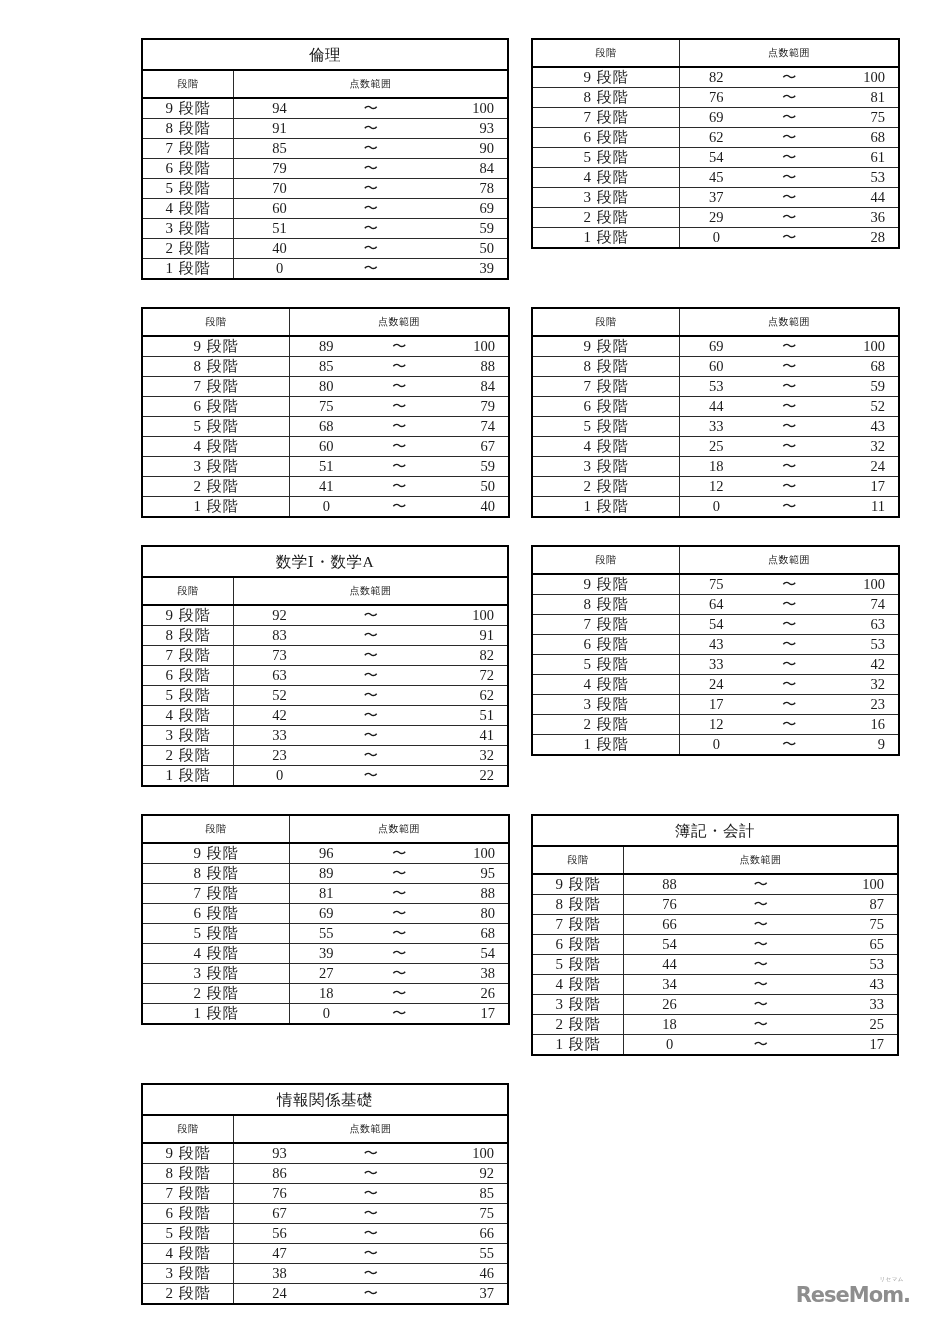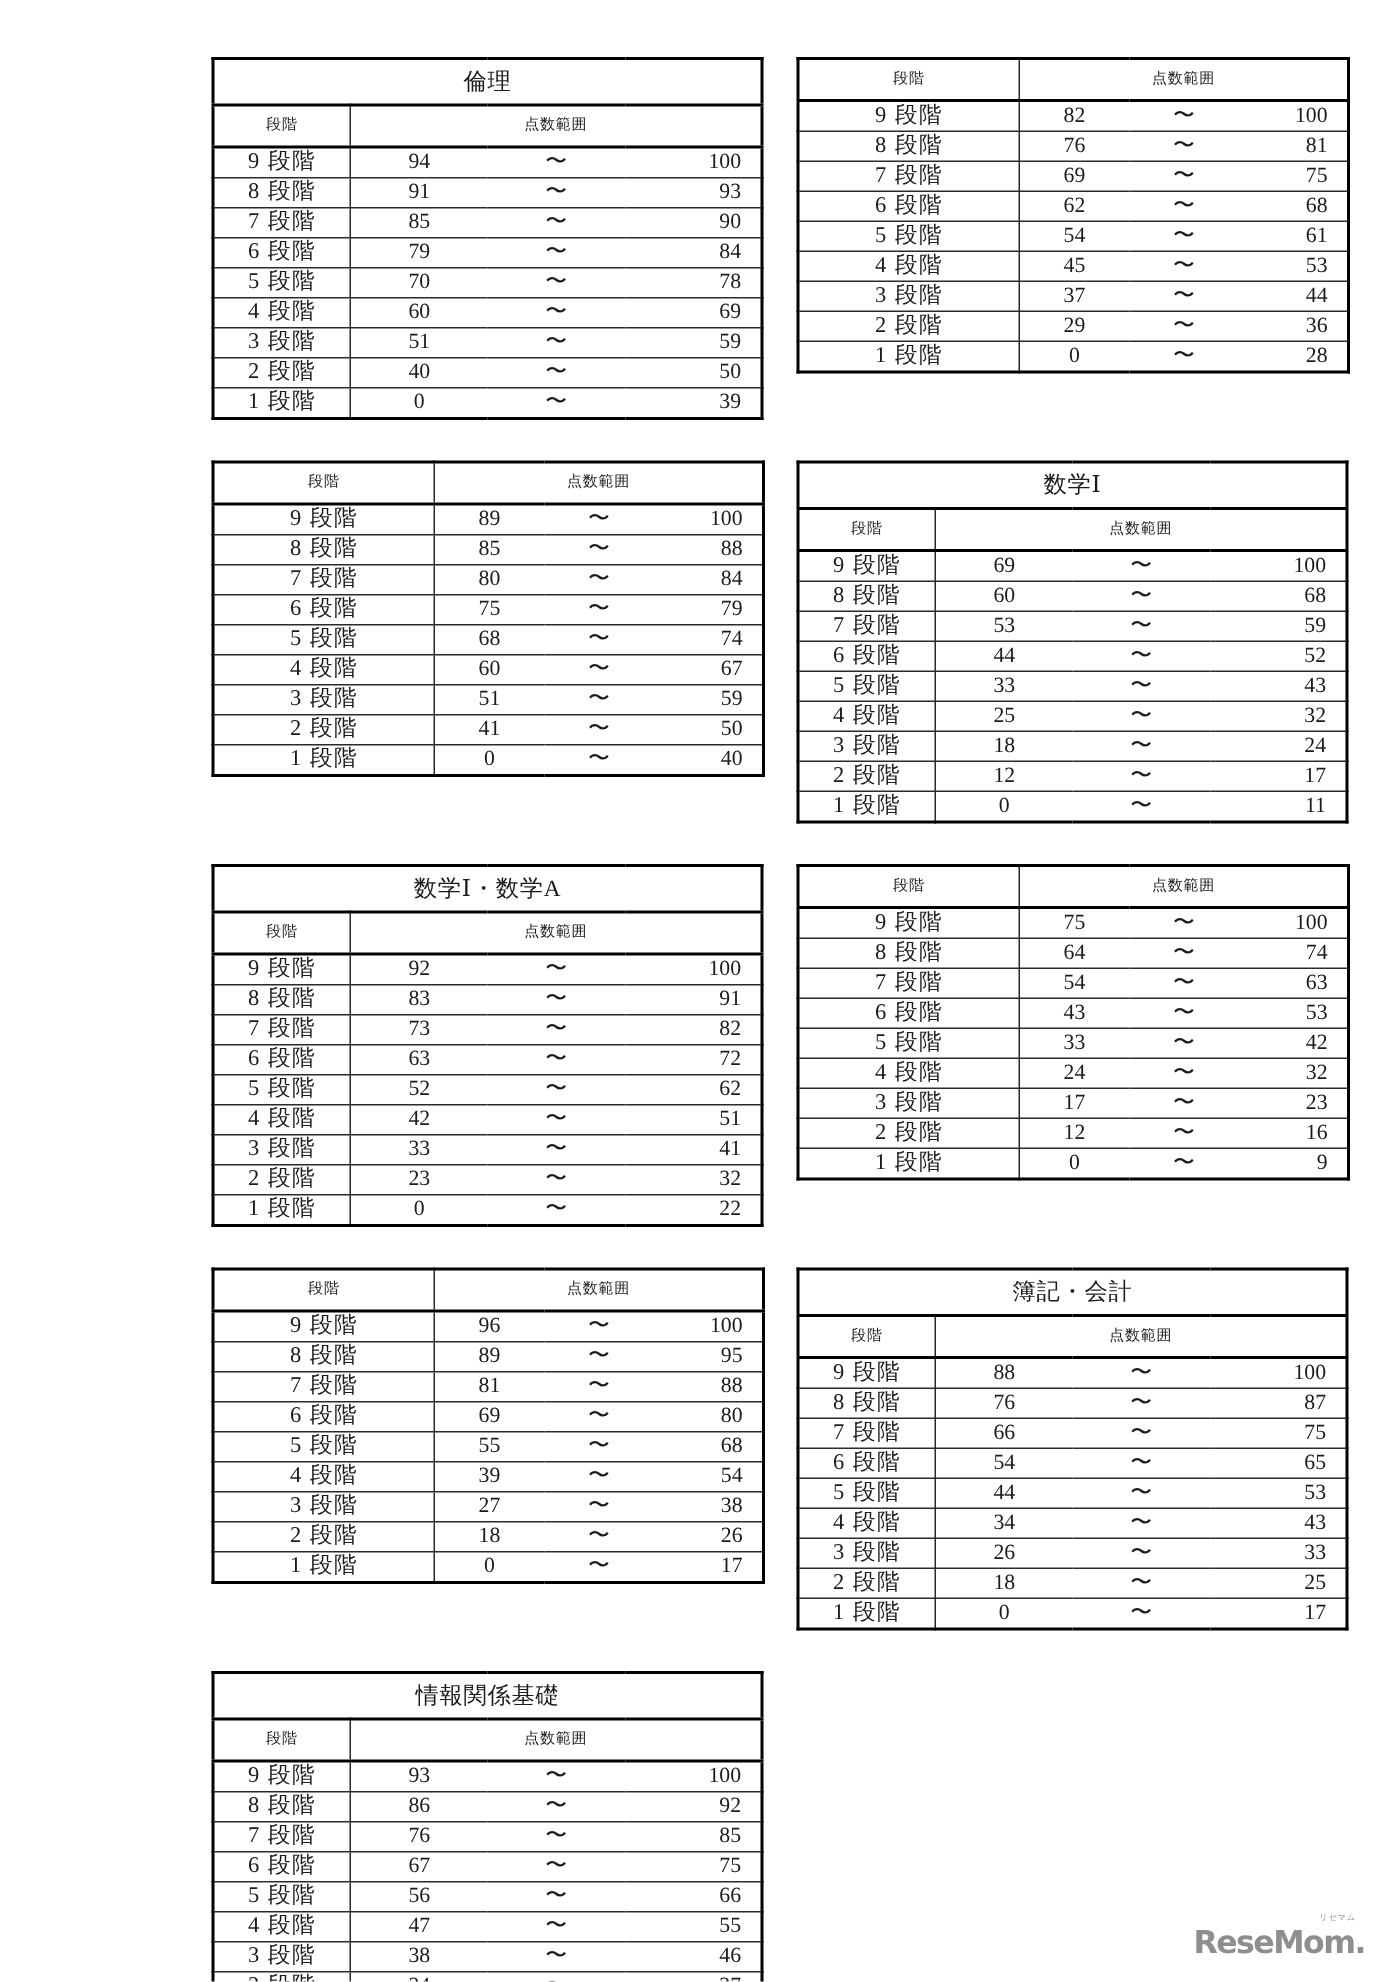--- a/index.html
+++ b/index.html
@@ -344,23 +344,20 @@
               <td class="c-tilde">〜</td>
               <td class="c-high">40</td>
             </tr>
           </tbody>
         </table>
       </div>
       <div class="slot spacer"></div>
       <div class="slot">
         <table class="grade-table">
           <tbody>
-            <tr class="title-row">
-              <td colspan="4">数学Ⅰ</td>
-            </tr>
             <tr class="header-row">
               <td class="h-stage">段階</td>
               <td class="h-range" colspan="3">点数範囲</td>
             </tr>
             <tr class="data-row">
               <td class="c-stage">9 段階</td>
               <td class="c-low">69</td>
               <td class="c-tilde">〜</td>
               <td class="c-high">100</td>
             </tr>

